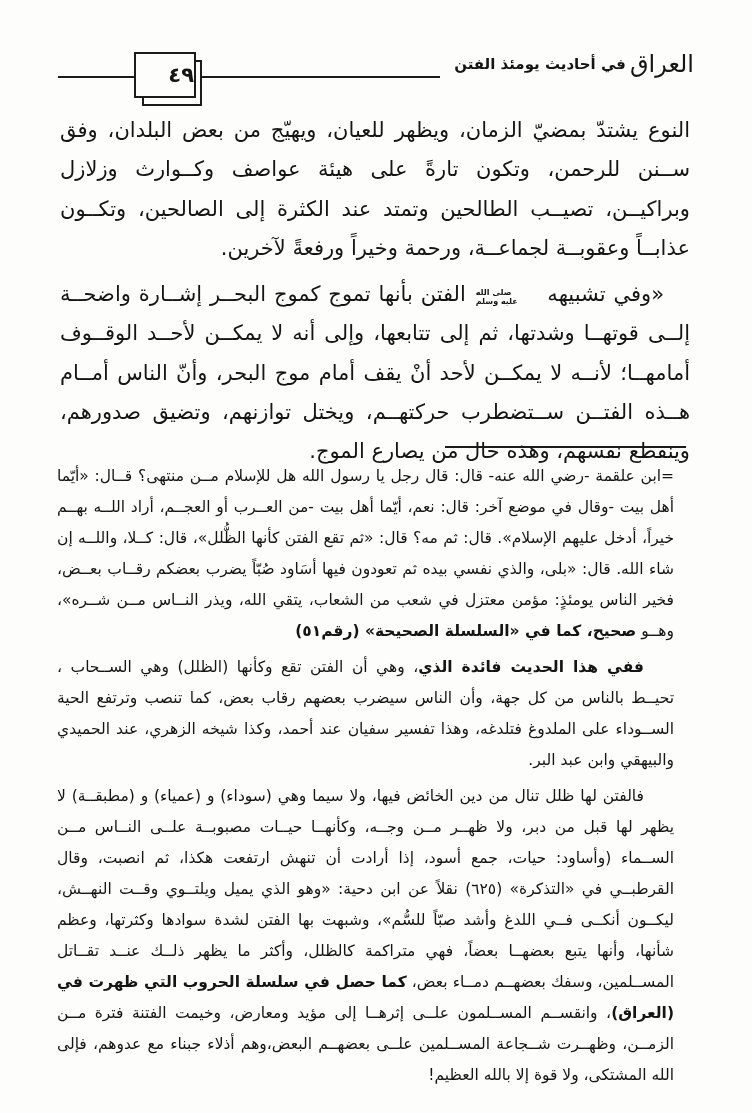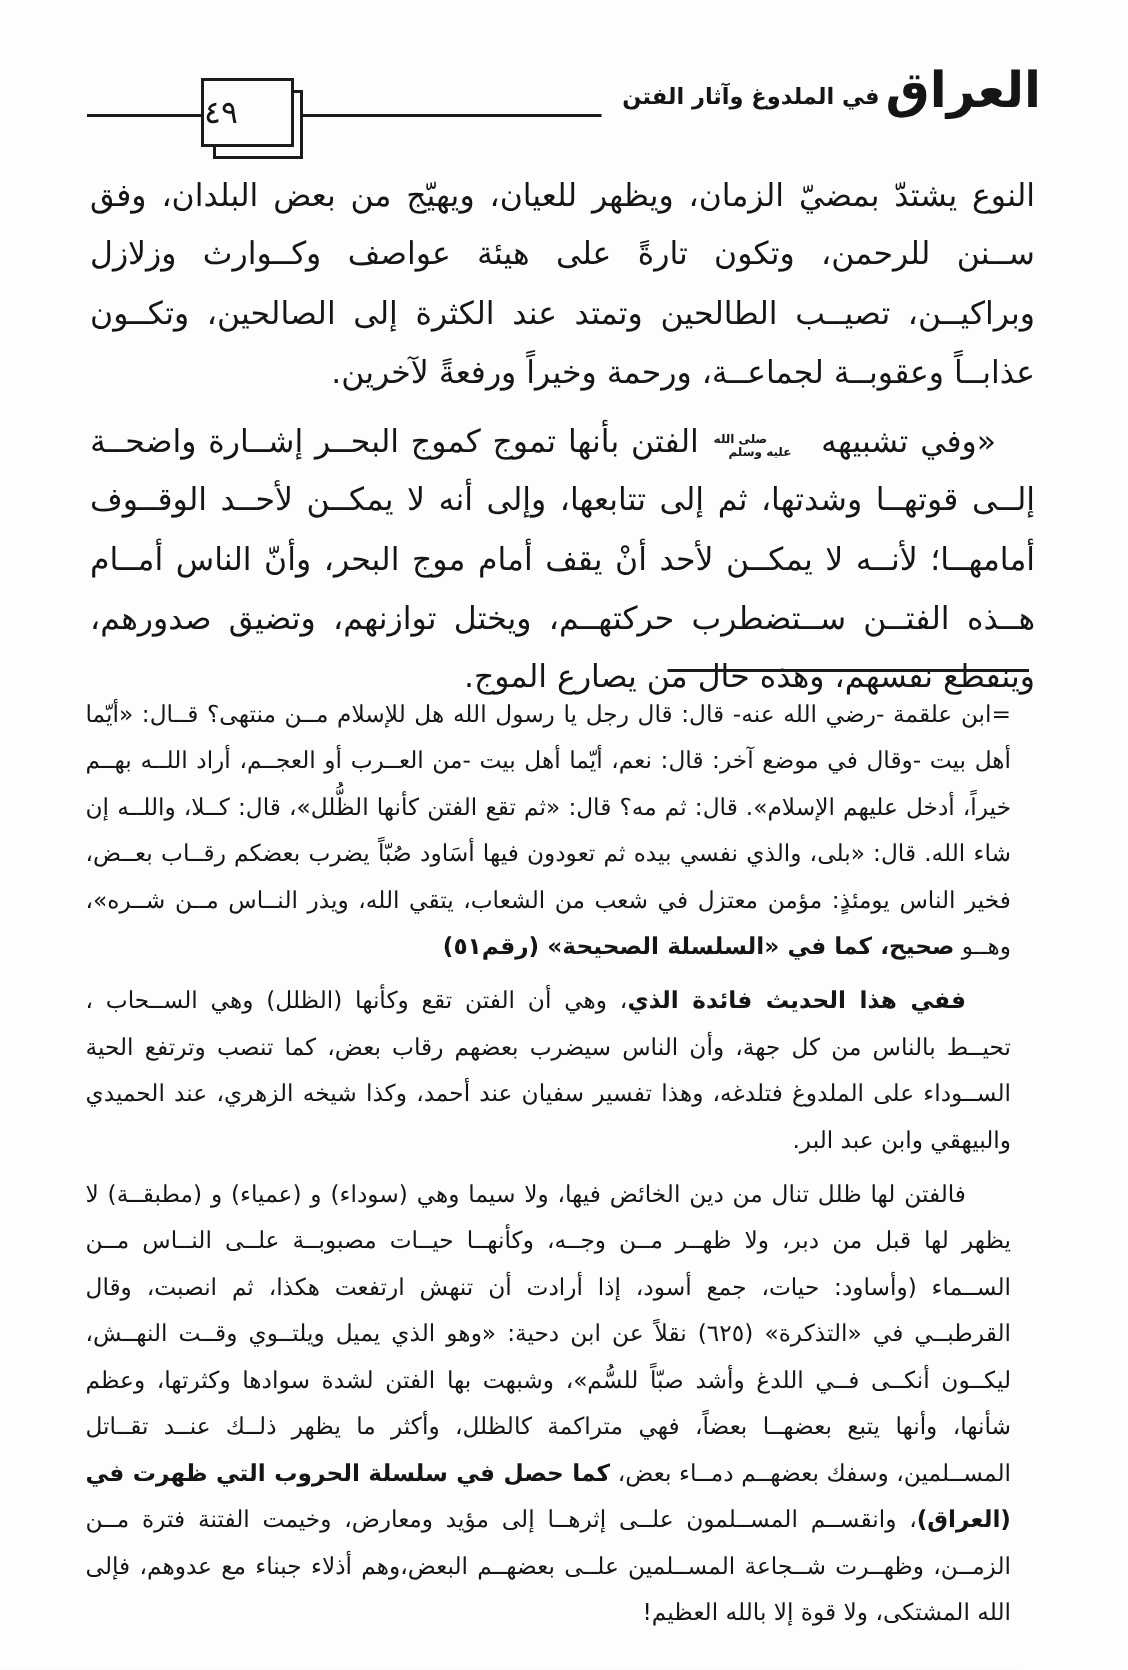--- a/index.html
+++ b/index.html
@@ -21,34 +21,34 @@
     position:absolute;top:76px;left:58px;right:56px;
     border-top:2px solid #1b1b1b;
   }
   .page-num-shadow{
     position:absolute;left:142px;top:60px;width:56px;height:42px;
     border:2px solid #1b1b1b;background:#fdfdfc;
   }
   .page-num-box{
     position:absolute;left:134px;top:52px;width:58px;height:42px;
     border:2px solid #1b1b1b;background:#fdfdfc;
-    display:flex;align-items:center;justify-content:flex-end;
-    font-size:21px;font-weight:normal;
+    display:flex;align-items:center;justify-content:flex-start;
+    font-size:21px;font-weight:bold;
     z-index:2;
   }
   .header-title{
     position:absolute;right:54px;top:26px;height:50px;
     display:flex;align-items:flex-end;
     background:#fdfdfc;
     padding:0 4px 2px 14px;
     z-index:2;
     white-space:nowrap;
   }
   .title-main{
-    font-size:33px;font-weight:bold;line-height:1;
+    font-size:24px;font-weight:normal;line-height:1;
     letter-spacing:0;
   }
   .title-rest{
     font-size:15px;font-weight:bold;
     margin-right:4px;padding-bottom:3px;
   }
   
   .main-text{
     position:absolute;top:111px;right:62px;left:60px;
     font-size:21px;line-height:1.87;
@@ -65,37 +65,37 @@
     position:absolute;top:461px;right:62px;left:57px;
     font-size:15.5px;line-height:2.0;
     text-align:justify;
   }
   .footnotes p{margin:0 16px 5px 0;}
   .footnotes p.indent{text-indent:30px;}
   .bold{font-weight:bold;}
   .honorific{
     display:inline-block;
     font-size:8px;line-height:1.1;font-weight:bold;
-    text-align:center;vertical-align:-3px;
+    text-align:left;vertical-align:-3px;
     margin:0 2px;
   }
 </style>
 </head>
 <body>
 
 <div class="page">
 
   <div class="header-rule"></div>
   <div class="page-num-shadow"></div>
   <div class="page-num-box">
     <span>٤٩</span>
   </div>
   <div class="header-title">
     <span class="title-main">العراق</span>
-    <span class="title-rest">في الملدوغ وآثار الفتن</span>
+    <span class="title-rest">في أحاديث يومئذ الفتن</span>
   </div>
 
   <div class="main-text" id="main-text">
       <p><span>النوع يشتدّ بمضيّ الزمان، ويظهر للعيان، ويهيّج من بعض البلدان، وفق ســنن للرحمن، وتكون تارةً على هيئة عواصف وكــوارث وزلازل وبراكيــن، تصيــب الطالحين وتمتد عند الكثرة إلى الصالحين، وتكــون عذابــاً وعقوبــة لجماعــة، ورحمة وخيراً ورفعةً لآخرين.</span></p>
       <p class="indent"><span>«وفي تشبيهه </span><span class="honorific">صلى الله<br>عليه وسلم</span><span> الفتن بأنها تموج كموج البحــر إشــارة واضحــة إلــى قوتهــا وشدتها، ثم إلى تتابعها، وإلى أنه لا يمكــن لأحــد الوقــوف أمامهــا؛ لأنــه لا يمكــن لأحد أنْ يقف أمام موج البحر، وأنّ الناس أمــام هــذه الفتــن ســتضطرب حركتهــم، ويختل توازنهم، وتضيق صدورهم، وينقطع نفسهم، وهذه حال من يصارع الموج.</span></p>
     </div>
 
   <div class="footnote-rule"></div>
 
   <div class="footnotes" id="footnotes">

